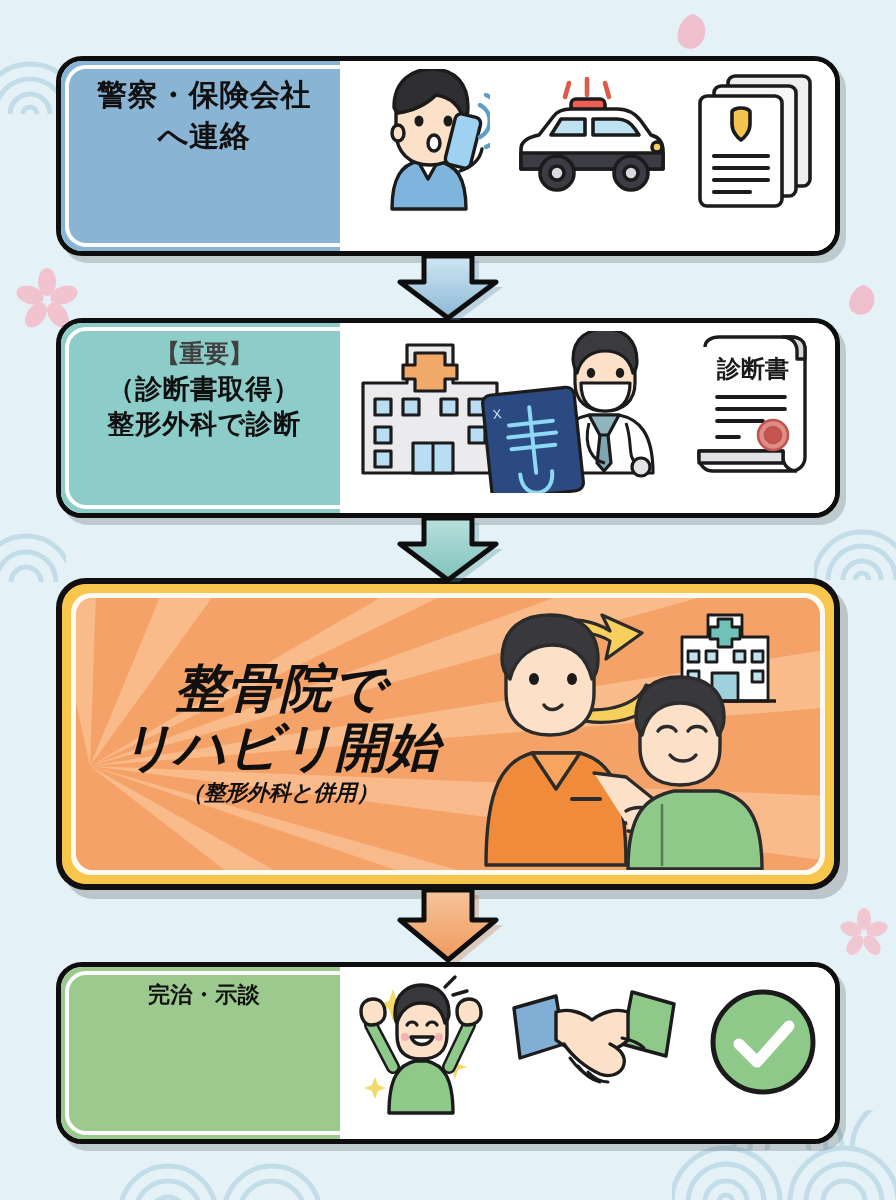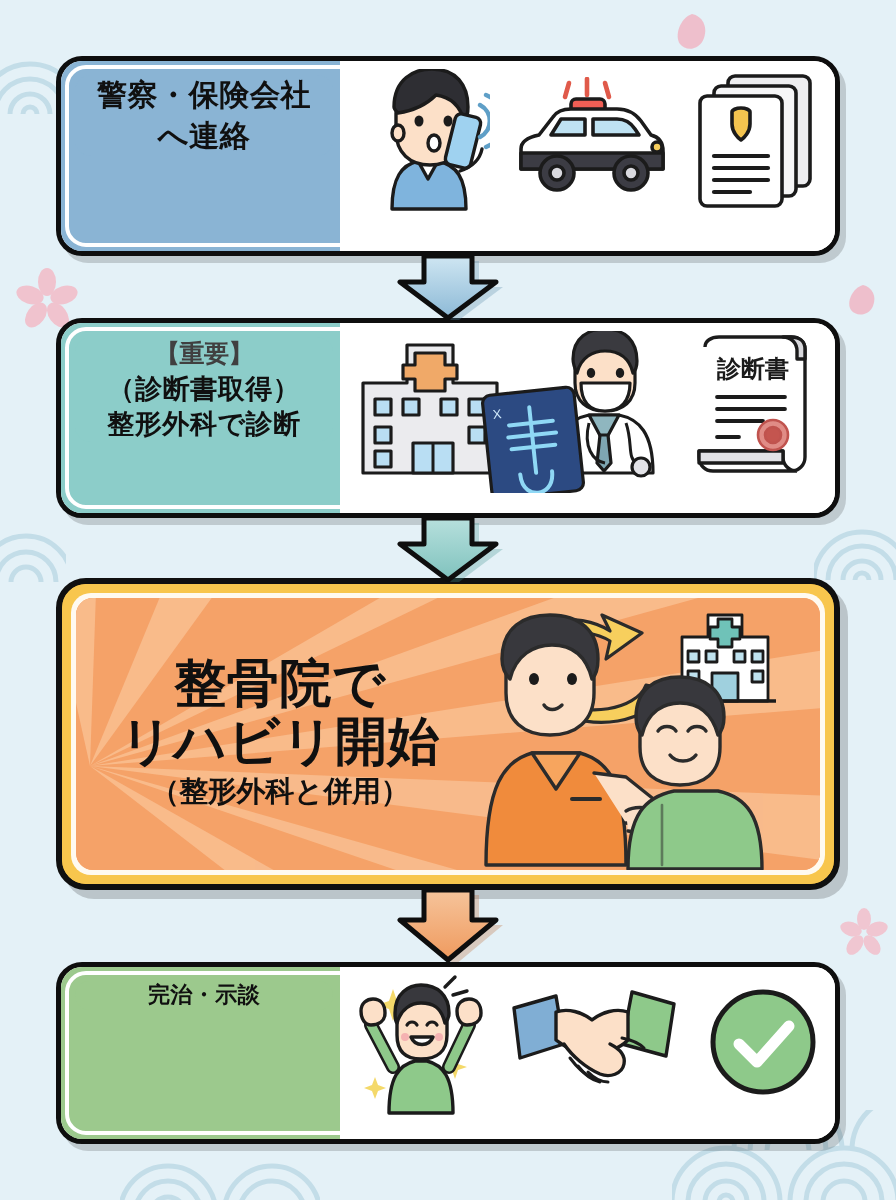--- a/index.html
+++ b/index.html
@@ -60,35 +60,36 @@
   #step2 .band{position:absolute;inset:0;background:linear-gradient(90deg,#8ccdc9 0 36%,#ffffff 36% 100%);}
   #step2 .label-box{width:258px;margin:14px 0 14px 14px;background:#8ccdc9;font-size:27px;line-height:1.3;}
   .imp{color:#404040;font-size:25px;display:block;margin-bottom:2px;letter-spacing:-0.02em;}
 
   
   #step3{
     left:56px;top:578px;width:784px;height:312px;
     border:6px solid #101010;border-radius:30px;
     background:#f7c24a;padding:0;
     box-shadow:8px 9px 0 rgba(0,0,0,0.18);
+    font-style:italic;
   }
   #step3 .gold{position:absolute;inset:0;border-radius:24px;background:#f8c64d;}
   #step3 .whitering{position:absolute;inset:9px;border-radius:20px;background:#fffaf0;}
   #step3 .sun{
     position:absolute;inset:14px;border-radius:17px;overflow:hidden;
     background:#f6a96a;
   }
   #step3 .content{position:absolute;inset:14px;display:flex;align-items:center;z-index:5;border-radius:17px;overflow:hidden;}
   #step3 .label-box{
     width:392px;background:transparent;font-size:30px;line-height:1.25;
     padding-left:8px;
   }
   .big1{font-size:52px;line-height:1.12;letter-spacing:0.01em;}
   .big2{font-size:52px;line-height:1.12;letter-spacing:0.01em;}
-  .sub3{font-size:29px;line-height:1.5;letter-spacing:-0.01em;}
+  .sub3{font-size:22px;line-height:1.5;letter-spacing:-0.01em;}
 
   
   #step4{left:56px;top:962px;width:784px;height:182px;}
   #step4 .band{position:absolute;inset:0;background:linear-gradient(90deg,#9cc98d 0 36%,#ffffff 36% 100%);}
   #step4 .label-box{width:258px;margin:14px 0 14px 14px;background:#9cc98d;font-size:22px;line-height:1.3;}
 
   
   .arrow{position:absolute;z-index:3;}
 
   .art svg{display:block;}

